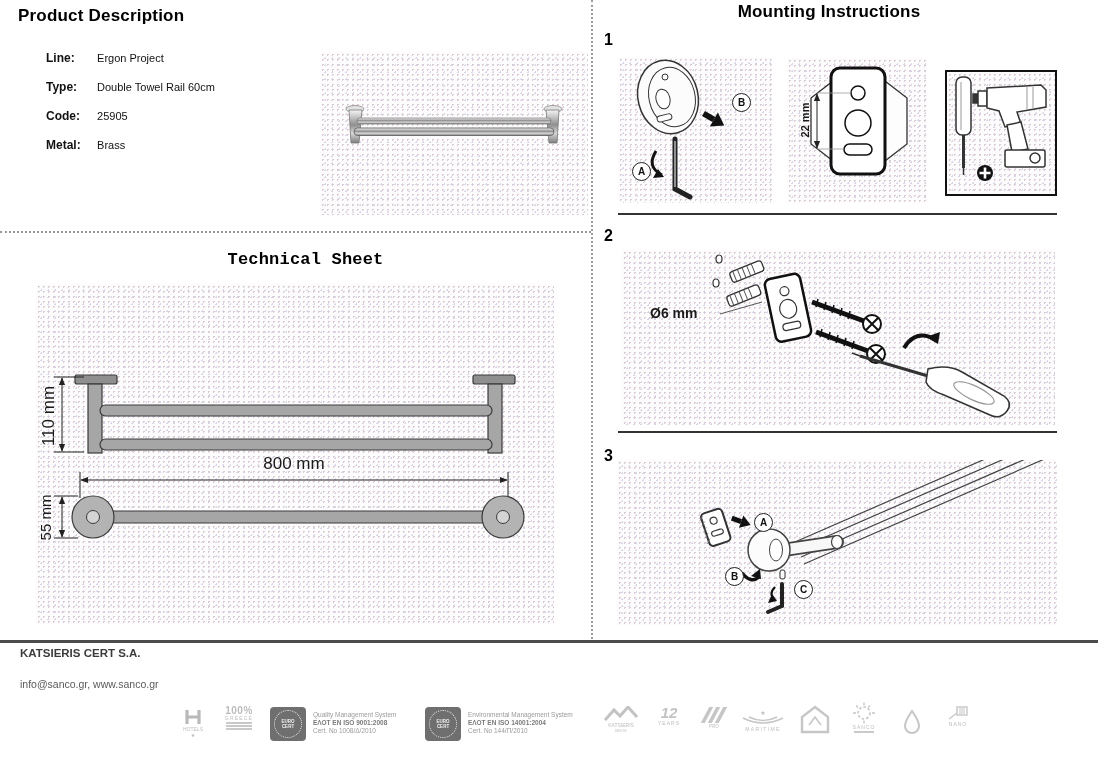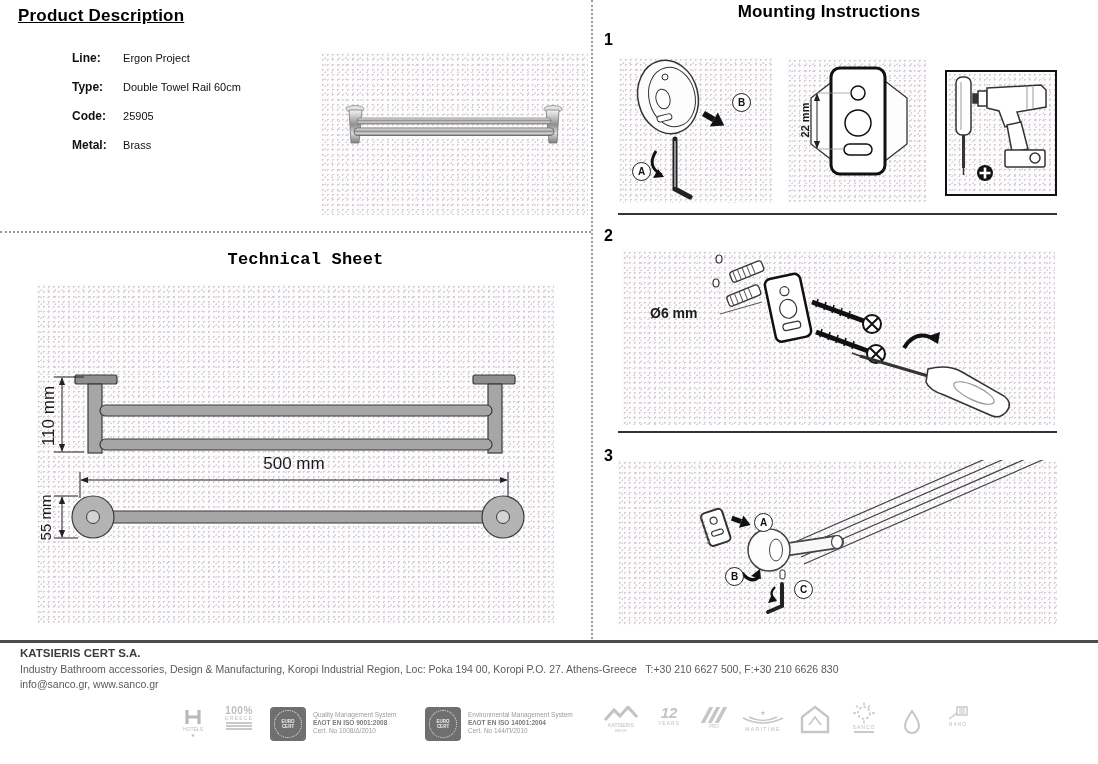--- a/index.html
+++ b/index.html
@@ -5,21 +5,21 @@
   html,body{margin:0;padding:0;background:#fff;}
   .page{position:relative;width:1098px;height:764px;background:#fff;overflow:hidden;
         font-family:"Liberation Sans",sans-serif;color:#111;}
   .abs{position:absolute;}
   .halftone{background-color:#fdfcfd;
     background-image:radial-gradient(#dccbd4 1px,rgba(0,0,0,0) 1px),
                      radial-gradient(#d9d6ea 1px,rgba(0,0,0,0) 1px);
     background-size:5px 5px,7px 7px;background-position:0 0,2px 3px;}
   .sec-title{position:absolute;font-size:17px;font-weight:bold;color:#000;letter-spacing:.2px;}
   .center{text-align:center;}
-  .field-row{position:absolute;left:28px;font-size:11px;white-space:nowrap;padding-left:44px;}
+  .field-row{position:absolute;left:2px;font-size:11px;white-space:nowrap;padding-left:44px;}
   .field-label{display:inline-block;width:48px;font-size:12px;font-weight:bold;}
   .v-div{position:absolute;width:0;border-left:2px dotted #9a9a9a;}
   .h-div{position:absolute;height:0;border-top:2px dotted #9a9a9a;}
   .sep{position:absolute;height:2px;background:#333;}
   .step-num{position:absolute;font-size:16px;font-weight:bold;color:#000;}
   .circ{position:absolute;width:17px;height:17px;border:1.5px solid #222;border-radius:50%;
         background:#fff;font-size:10px;font-weight:bold;display:flex;align-items:center;
         justify-content:center;z-index:3;}
   .dim{position:absolute;font-size:17px;color:#1a1a1a;white-space:nowrap;}
   .dim-rot{transform:rotate(-90deg);}
@@ -39,21 +39,21 @@
            color:#f2f2f2;font-size:4.5px;font-weight:bold;text-align:center;line-height:5px;}
   .flagbar{width:26px;height:2px;background:#c9c9c9;margin:1px auto 0;}
   .stripe{display:inline-block;width:4px;height:16px;background:#c6c6c6;transform:skewX(-28deg);margin:0 1.5px;}
   svg{display:block;}
 </style>
 </head>
 <body>
 
 <div class="page">
 
-  <div class="sec-title" style="left:18px;top:6px;text-decoration:underline;">Product Description</div>
+  <div class="sec-title" style="left:18px;top:6px;">Product Description</div>
 
   <div class="field-row" style="top:51px;">
     <span class="field-label">Line:</span>
     <span>Ergon Project</span>
   </div>
   <div class="field-row" style="top:80px;">
     <span class="field-label">Type:</span>
     <span>Double Towel Rail 60cm</span>
   </div>
   <div class="field-row" style="top:109px;">
@@ -129,21 +129,21 @@
         <circle cx="467" cy="233" r="6.5" fill="#d4d4d4" stroke="#3a3a3a" stroke-width="1"></circle>
       </g>
 
       <g stroke="#222" stroke-width="1">
         <line x1="26" y1="213" x2="26" y2="253" marker-start="url(#arr)" marker-end="url(#arr)"></line>
         <line x1="18" y1="212" x2="42" y2="212"></line>
           <line x1="18" y1="254" x2="42" y2="254"></line>
       </g>
     </svg>
     <span class="dim dim-rot" style="left:-18px;top:122px;width:62px;text-align:center;">110 mm</span>
-    <span class="dim" style="left:208px;top:170px;width:100px;text-align:center;">500 mm</span>
+    <span class="dim" style="left:208px;top:170px;width:100px;text-align:center;">800 mm</span>
     <span class="dim dim-rot" style="left:-20px;top:225px;width:58px;text-align:center;font-size:15px;">55 mm</span>
   </div>
 
   <div class="sec-title center" style="left:598px;top:2px;width:462px;">Mounting Instructions</div>
 
   <div class="step-num" style="left:604px;top:31px;">1</div>
 
   <div class="abs halftone" style="left:618px;top:57px;width:154px;height:146px;">
     <svg width="154" height="146" viewBox="0 0 154 146">
       <g stroke="#333" fill="#fcfcfc" stroke-width="1.5">
@@ -304,21 +304,20 @@
         <path d="M160,141 l-9,2 4,-9 z" fill="#111"></path>
       </g>
     </svg>
     <span class="circ" style="left:137px;top:53px;">A</span>
     <span class="circ" style="left:108px;top:107px;">B</span>
     <span class="circ" style="left:177px;top:120px;">C</span>
   </div>
 
   <div class="footer-line"></div>
   <div class="f-company">KATSIERIS CERT S.A.</div>
-  <div class="f-addr">Industry Bathroom accessories, Design &amp; Manufacturing, Koropi Industrial Region, Loc: Poka 194 00, Koropi P.O. 27. Athens-Greece&nbsp;&nbsp; T:+30 210 6627 500, F:+30 210 6626 830</div>
   <div class="f-contact">info@sanco.gr, www.sanco.gr</div>
 
   <div class="logo" style="left:176px;top:708px;width:34px;">
     <svg width="22" height="18" viewBox="0 0 22 18" style="margin:0 auto;">
       <path d="M5,2 v14 M17,2 v14 M5,9 h12" stroke="#b9b9b9" stroke-width="3.2" fill="none"></path>
     </svg>
     <div>HOTELS</div>
     <div style="font-size:5px;">★</div>
   </div>
 

